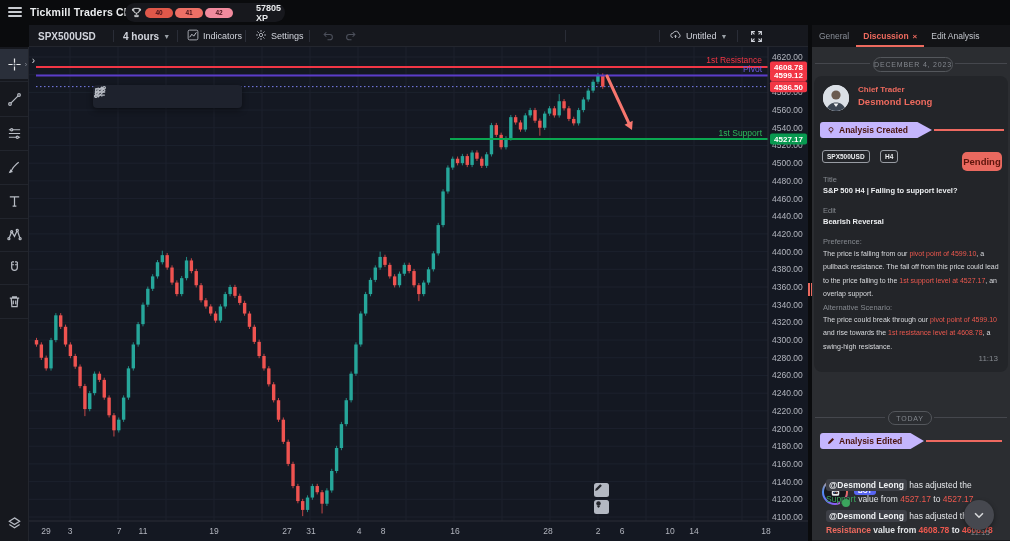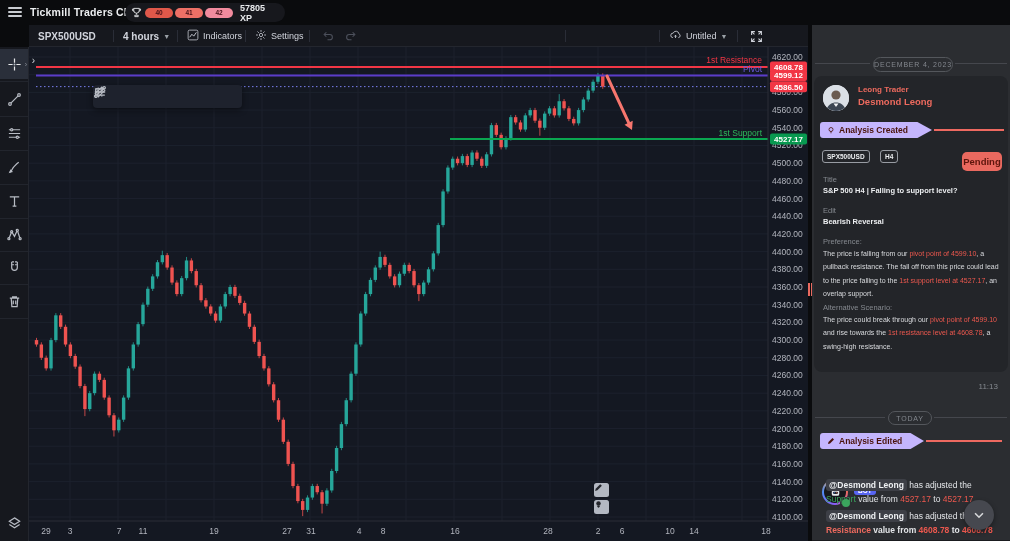--- a/index.html
+++ b/index.html
@@ -10,21 +10,21 @@
 
   
   #topbar{left:0;top:0;width:1010px;height:25px;background:#0a0b0d;}
   #hamburger{left:8px;top:7px;width:14px;height:11px;cursor:pointer;}
   #hamburger span{display:block;height:1.6px;background:#c9ccd1;margin-bottom:2.6px;border-radius:1px;}
   #app-title{left:30px;top:6px;font-size:10.5px;font-weight:bold;color:#eceef0;letter-spacing:.2px;}
   #xp-pill{left:125px;top:3px;width:160px;height:19px;background:#17181d;border-radius:10px;
            display:flex;align-items:center;padding:0 6px;box-sizing:border-box;gap:3px;}
   .lvl-seg{width:28px;height:10px;border-radius:5px;font-size:6.5px;font-weight:bold;color:#471018;
            display:flex;align-items:center;justify-content:center;}
-  #xp-text{font-size:9px;font-weight:bold;color:#e8eaec;margin-left:4px;}
+  #xp-text{font-size:9px;font-weight:bold;color:#e8eaec;margin-left:20px;}
 
   
   #toolbar{left:29px;top:25px;width:779px;height:22px;background:#16181e;border-bottom:1px solid #23262e;box-sizing:border-box;}
   .tb-item{position:absolute;top:0;height:22px;display:flex;align-items:center;gap:4px;color:#d1d4dc;font-size:9px;cursor:pointer;}
   .tb-sep{position:absolute;top:5px;width:1px;height:12px;background:#2a2d37;}
   .tb-bold{font-weight:bold;font-size:10px;}
   .dim{color:#4d515c;}
   .chev{font-size:7px;color:#9aa0a6;}
 
   
@@ -70,21 +70,21 @@
           clip-path:polygon(0 0,87% 0,100% 50%,87% 100%,0 100%);border-radius:3px;}
   .banner-line{position:absolute;height:1.5px;background:#ee6960;}
   .chip{position:absolute;border:1px solid #989ca3;border-radius:3px;color:#eceef0;font-size:6.5px;font-weight:bold;
         padding:2px 4px;}
   #pending{position:absolute;right:6px;top:76px;width:40px;height:19px;background:#e9695f;border-radius:5px;
            color:#5d150c;font-size:9.5px;font-weight:bold;display:flex;align-items:center;justify-content:center;cursor:pointer;}
   .flabel{position:absolute;left:9px;font-size:7.5px;color:#85898f;}
   .fvalue{position:absolute;left:9px;font-size:7.5px;font-weight:bold;color:#eceef0;}
   .para{position:absolute;left:9px;width:178px;font-size:7px;line-height:13.4px;color:#d9dbde;}
   .para .red{color:#ed584e;}
-  .tstamp{position:absolute;font-size:8px;color:#85898f;margin-top:28px;}
+  .tstamp{position:absolute;font-size:8px;color:#85898f;}
   .msg-line{position:absolute;left:14px;width:176px;font-size:8.5px;color:#e3e5e8;white-space:nowrap;}
   .msg-line .chipname{background:#3d3f46;border-radius:3px;padding:1px 3px;font-weight:bold;color:#eef0f2;}
   .msg-line .green{color:#3ba55d;}
   .msg-line .salmon{color:#ed6a5e;}
   .msg-line .red{color:#ed584e;}
   #bot-avatar{position:absolute;left:10px;top:432px;width:26px;height:26px;border-radius:50%;
               background:conic-gradient(#f59e42,#ef6a5e,#8b5cf6,#4f8cf7,#f59e42);padding:2px;box-sizing:border-box;}
   #bot-avatar .inner{width:22px;height:22px;border-radius:50%;background:#17181c;display:flex;align-items:center;justify-content:center;}
   #bot-dot{position:absolute;left:28px;top:450px;width:8px;height:8px;border-radius:50%;background:#3ba55d;border:2px solid #2b2d31;}
   #bot-badge{position:absolute;left:42px;top:438px;background:#5865f2;color:#fff;font-size:6.5px;font-weight:bold;
@@ -655,36 +655,41 @@
   </div>
 
   <div id="divider" class="abs">
     <span class="grip">
         <i></i>
         <i></i>
       </span>
   </div>
 
   <div id="panel" class="abs">
+    <div id="tabstrip">
+        <div class="tab">General</div>
+        <div class="tab active">Discussion<span class="x">×</span></div>
+        <div class="tab plain">Edit Analysis</div>
+      </div>
     <div id="pcontent">
 
       <div class="hline" style="left:3px;top:16px;width:55px;"></div>
       <div class="datepill" style="left:61px;top:10px;width:78px;height:13px;">DECEMBER 4, 2023</div>
       <div class="hline" style="left:143px;top:16px;width:52px;"></div>
 
       <div id="card">
         <div id="avatar">
           <svg width="26" height="26" viewBox="0 0 26 26">
               <rect width="26" height="26" fill="#dbe0e6"></rect>
               <circle cx="13" cy="10" r="4.6" fill="#6b5b50"></circle>
               <path d="M3 26c1-6 6-8.5 10-8.5s9 2.5 10 8.5z" fill="#3c4653"></path>
               <path d="M10.5 18.5L13 22l2.5-3.5" fill="#f2f4f6"></path>
             </svg>
         </div>
-        <div class="role">Leong Trader</div>
+        <div class="role">Chief Trader</div>
         <div class="uname">Desmond Leong</div>
 
         <div class="banner" style="left:6px;top:46px;width:112px;">
           <svg width="8" height="9" viewBox="0 0 16 16">
               <circle cx="8" cy="6" r="4" fill="none" stroke="#4a130c" stroke-width="1.6"></circle>
               <path d="M6.5 10.5h3M7 12.6h2" stroke="#4a130c" stroke-width="1.6"></path>
             </svg>
           <span>Analysis Created</span>
         </div>
         <div class="banner-line" style="left:120px;top:53px;width:70px;"></div>

